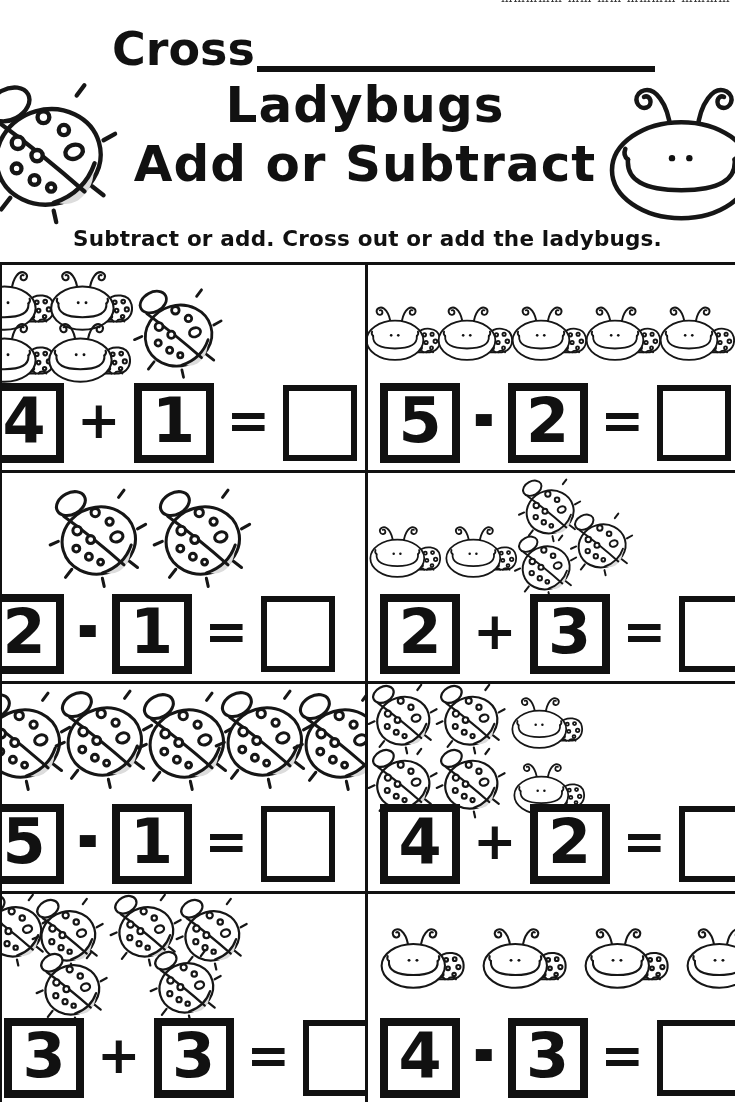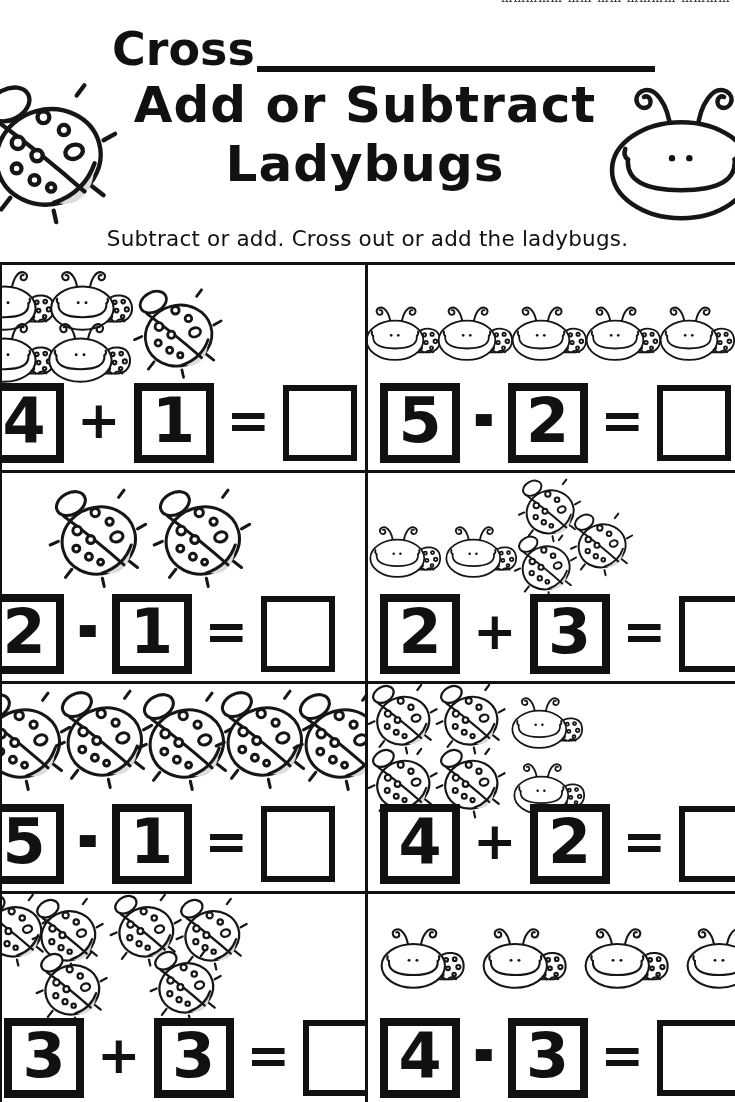--- a/index.html
+++ b/index.html
@@ -11,21 +11,21 @@
   
   .credit{position:absolute;top:0;right:4px;width:230px;height:6px;overflow:hidden;}
   .credit span{display:block;margin-top:-9px;font-size:12px;letter-spacing:1px;color:#333;
     font-family:"DejaVu Serif","Liberation Serif",serif;white-space:nowrap;}
   .name-row{position:absolute;left:112px;top:22px;display:flex;align-items:flex-end;}
   .name-label{font-size:46px;font-weight:bold;line-height:1;}
   .name-line{display:inline-block;width:398px;border-bottom:6px solid #111;height:44px;margin-left:2px;}
   .title{position:absolute;left:105px;top:76px;width:520px;text-align:center;
     font-size:50px;font-weight:bold;line-height:59px;letter-spacing:1px;}
   .subtitle{position:absolute;left:0;top:226px;width:735px;text-align:center;
-    font-size:21.5px;font-weight:normal;letter-spacing:0.2px;}
+    font-size:21.5px;font-weight:bold;letter-spacing:0.2px;}
   .header-bug{position:absolute;overflow:visible;}
   #hdr-left{left:-18px;top:84px;width:128px;height:133px;}
   #hdr-right{left:596px;top:74px;width:200px;height:147px;}
   
   .grid{
     position:absolute;left:0;top:262px;width:735px;height:840px;
     border-top:3px solid #111;border-left:2px solid #111;box-sizing:border-box;
     display:grid;grid-template-columns:366px 367px;grid-template-rows:208px 211px 210px 211px;
   }
   .cell{position:relative;overflow:hidden;border-bottom:3px solid #111;box-sizing:border-box;background:#fff;}
@@ -100,22 +100,22 @@
 <div class="credit">
   <span>mmmmm mm mm mmmm mmmm mmm</span>
 </div>
 
 <div class="name-row">
   <span class="name-label">Cross</span>
   <span class="name-line"></span>
 </div>
 
 <div class="title">
+  <div>Ladybugs</div>
   <div>Add or Subtract</div>
-  <div>Ladybugs</div>
 </div>
 
 <svg id="hdr-left" class="header-bug" viewBox="0 0 100 104">
     <use href="#bug-top"></use>
   </svg>
 <svg id="hdr-right" class="header-bug" viewBox="0 0 150 110">
     <use href="#bug-face"></use>
   </svg>
 
 <div class="subtitle">Subtract or add. Cross out or add the ladybugs.</div>

